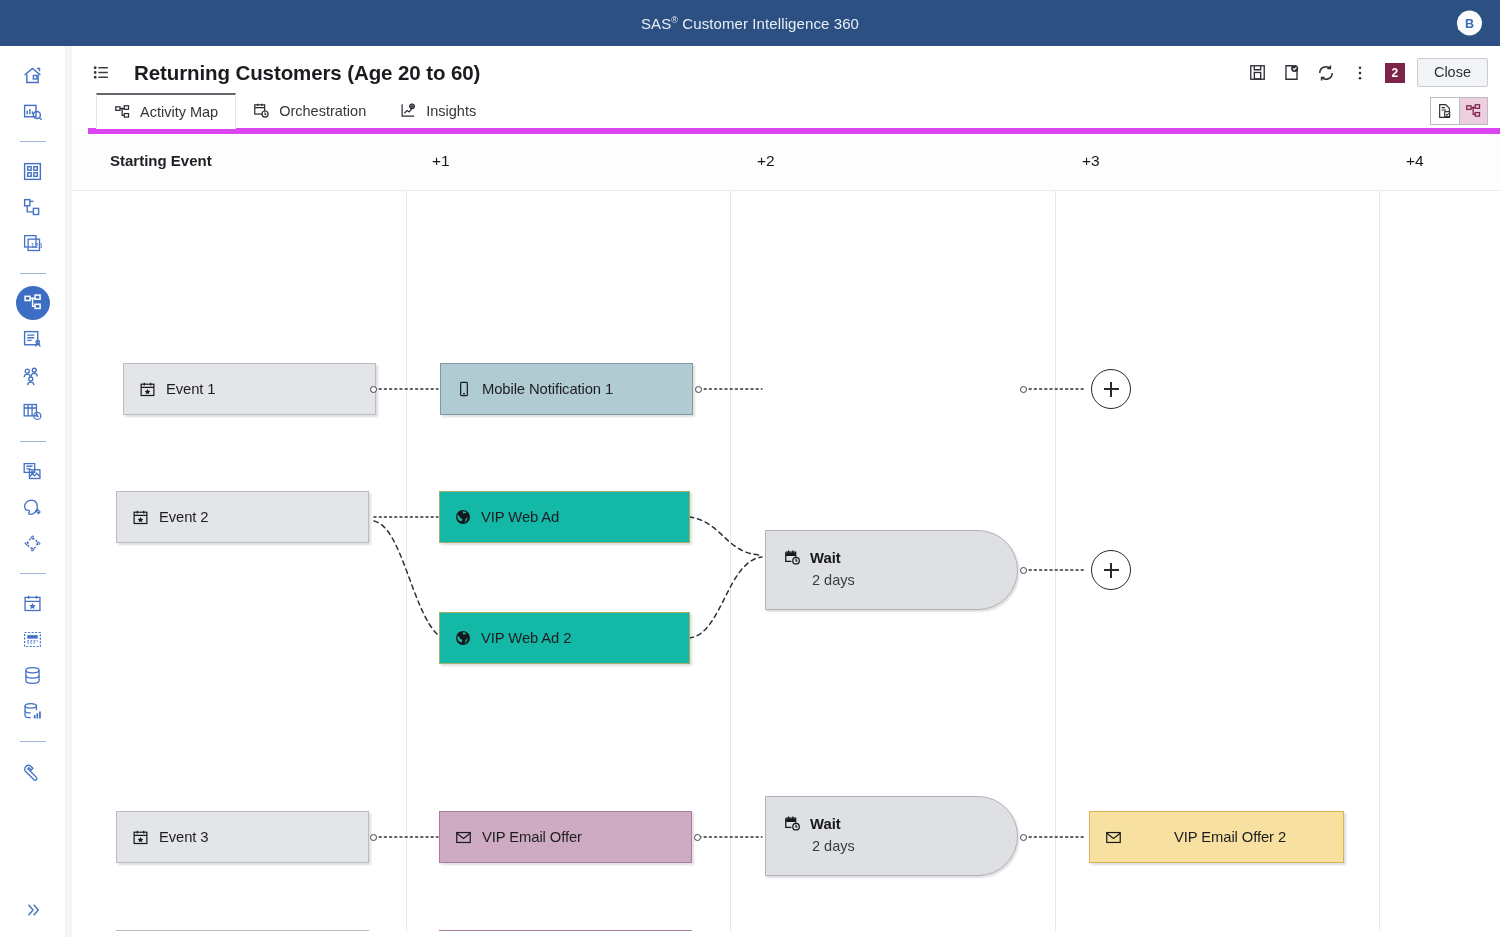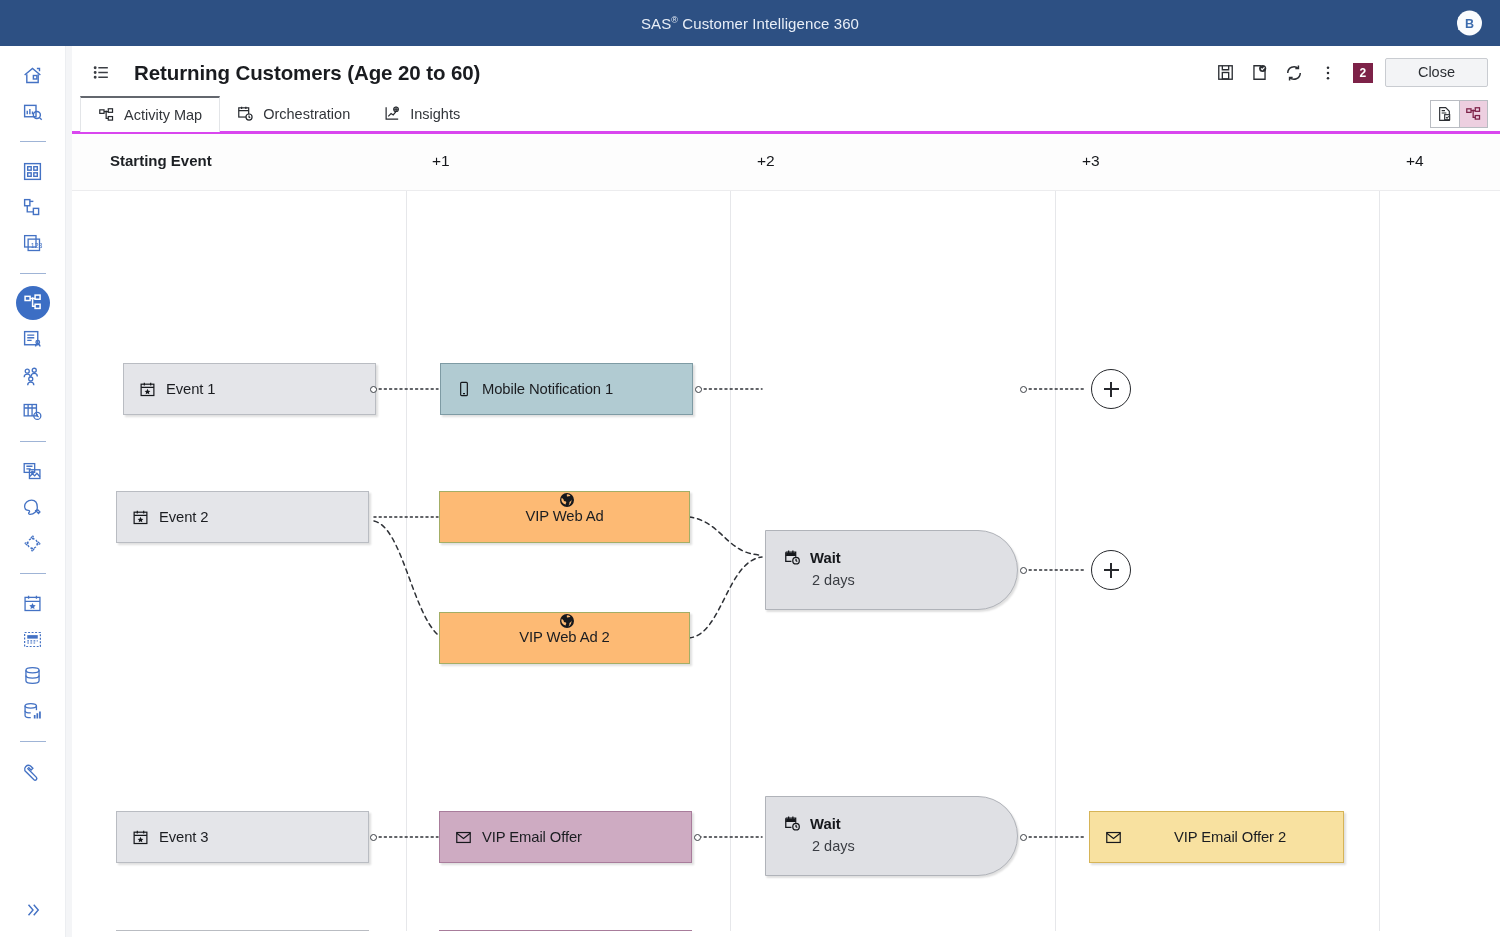--- a/index.html
+++ b/index.html
@@ -94,29 +94,30 @@
     cursor: pointer; border-radius: 3px;
   }
   #badge2 {
     background: #7d2248; color: #fff; font-size: 12px; font-weight: 600;
     width: 20px; height: 20px; display: flex; align-items: center; justify-content: center;
     margin: 0 12px 0 8px; cursor: pointer;
   }
   #close-btn {
     border: 1px solid #c9ccd1; background: #f3f4f6;
     font-size: 14.5px; color: #2b2e33;
-    padding: 5px 32px 6px; cursor: pointer; border-radius: 2px;
+    padding: 5px 16px 6px; cursor: pointer; border-radius: 2px;
   }
 
   
   #tabs-row {
     position: relative; height: 35px;
-    border-bottom: 3px solid #d946ef;
+    border-bottom: 6px solid #d946ef;
     display: flex; align-items: flex-end;
     padding-left: 8px;
+    margin-left: 16px;
   }
   .tab {
     display: flex; align-items: center; gap: 9px;
     height: 35px; padding: 0 17px;
     font-size: 14.5px; color: #32353a;
     cursor: pointer; position: relative;
   }
   .tab.active {
     border-top: 2px solid #63676e;
     border-left: 1px solid #e3e5e8;
@@ -163,21 +164,21 @@
     display: flex; align-items: center;
     font-size: 14.8px; color: #1b1d21;
     cursor: pointer;
     box-shadow: 1.5px 2px 2px rgba(0,0,0,.13);
   }
   .node .nicon { margin: 0 10px 0 15px; display: flex; align-items: center; }
   .node .nlabel { letter-spacing: -.1px; }
 
   .node.event { background: #e4e5e9; border: 1px solid #b9bcc2; }
   .node.mobile { background: #b1cbd2; border: 1px solid #7e9ba4; }
-  .node.web    { background: #fdba74; border: 1px solid #a3ae66; flex-direction: column; }
+  .node.web    { background: #14b8a6; border: 1px solid #a3ae66; }
   .node.email  { background: #ceabc2; border: 1px solid #a87c9b; }
   .node.email2 { background: #f8e1a0; border: 1px solid #d6b457; }
 
   .node.wait {
     background: #dfe0e4; border: 1px solid #b0b3b9;
     border-radius: 0 46px 46px 0;
     display: block; padding: 18px 0 0 0;
   }
   .wait-top { display: flex; align-items: center; text-align: center; }
   .wait-top .nicon { margin: 0 9px 0 18px; }

